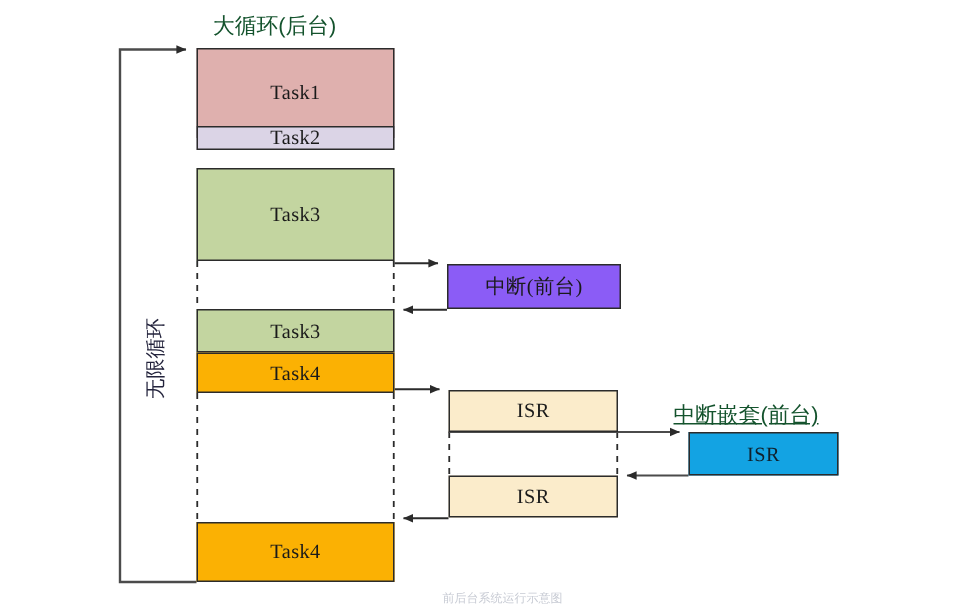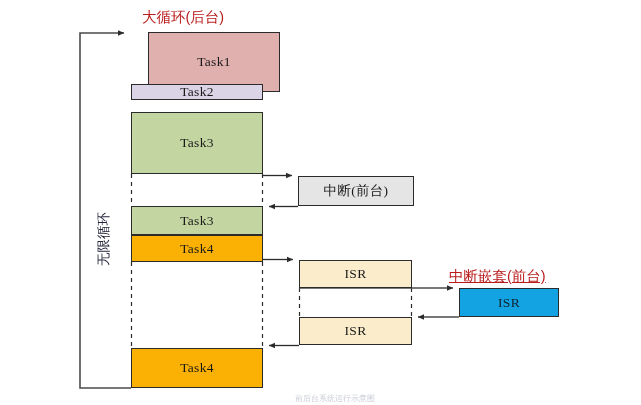--- a/index.html
+++ b/index.html
@@ -22,21 +22,21 @@
     display: flex;
     align-items: center;
     justify-content: center;
     color: #1a1a1a;
     font-size: 13.5px;
     letter-spacing: 0.3px;
     white-space: nowrap;
   }
   .lbl {
     position: absolute;
-    color: #b91c1c;
+    color: #14532d;
     font-size: 14.5px;
     white-space: nowrap;
     font-family: "Liberation Sans", "DejaVu Sans", sans-serif;
   }
   .vlbl {
     position: absolute;
     color: #23233c;
     font-size: 13.5px;
     white-space: nowrap;
     font-family: "Liberation Sans", "DejaVu Sans", sans-serif;
@@ -98,27 +98,27 @@
       <path d="M299,345.5 L269,345.5" fill="none" stroke="#2b2b2b" stroke-width="1.3" marker-end="url(#ah-l)"></path>
     </g>
 
     <g>
       <path d="M299,288.0 L453,288.0" fill="none" stroke="#4b4b4b" stroke-width="1.3" marker-end="url(#ah-r)"></path>
       <path d="M459,317.0 L418,317.0" fill="none" stroke="#4b4b4b" stroke-width="1.3" marker-end="url(#ah-l)"></path>
     </g>
   </svg>
 
   <div id="blocks-layer">
-      <div class="blk" style="left: 148px; top: 32px; width: 132px; height: 60px; background: rgb(223, 176, 174);">Task1</div>
+      <div class="blk" style="left: 131px; top: 32px; width: 132px; height: 60px; background: rgb(223, 176, 174);">Task1</div>
       <div class="blk" style="left: 131px; top: 84px; width: 132px; height: 16px; background: rgb(219, 212, 230);">Task2</div>
       <div class="blk" style="left: 131px; top: 112px; width: 132px; height: 62px; background: rgb(195, 213, 160);">Task3</div>
       <div class="blk" style="left: 131px; top: 206px; width: 132px; height: 29px; background: rgb(195, 213, 160);">Task3</div>
       <div class="blk" style="left: 131px; top: 235px; width: 132px; height: 27px; background: rgb(251, 177, 3);">Task4</div>
       <div class="blk" style="left: 131px; top: 348px; width: 132px; height: 40px; background: rgb(251, 177, 3);">Task4</div>
-      <div class="blk" style="left: 298px; top: 176px; width: 116px; height: 30px; background: #e5e5e5;">中断(前台)</div>
+      <div class="blk" style="left: 298px; top: 176px; width: 116px; height: 30px; background: #8b5cf6;">中断(前台)</div>
       <div class="blk" style="left: 299px; top: 260px; width: 113px; height: 28px; background: rgb(251, 236, 203);">ISR</div>
       <div class="blk" style="left: 299px; top: 317px; width: 113px; height: 28px; background: rgb(251, 236, 203);">ISR</div>
       <div class="blk" style="left: 459px; top: 288px; width: 100px; height: 29px; background: rgb(19, 163, 227); color: rgb(16, 32, 43);">ISR</div>
       <div class="lbl" style="left: 142px; top: 8px;">大循环(后台)</div>
       <div class="lbl" style="left: 449px; top: 267px; text-decoration: underline;">中断嵌套(前台)</div>
     </div>
 
   <div class="vlbl" style="left: 95px; top: 266px;">无限循环</div>
 
   <div class="caption" style="left: 247px; top: 393px; margin-left: 48px;">前后台系统运行示意图</div>

